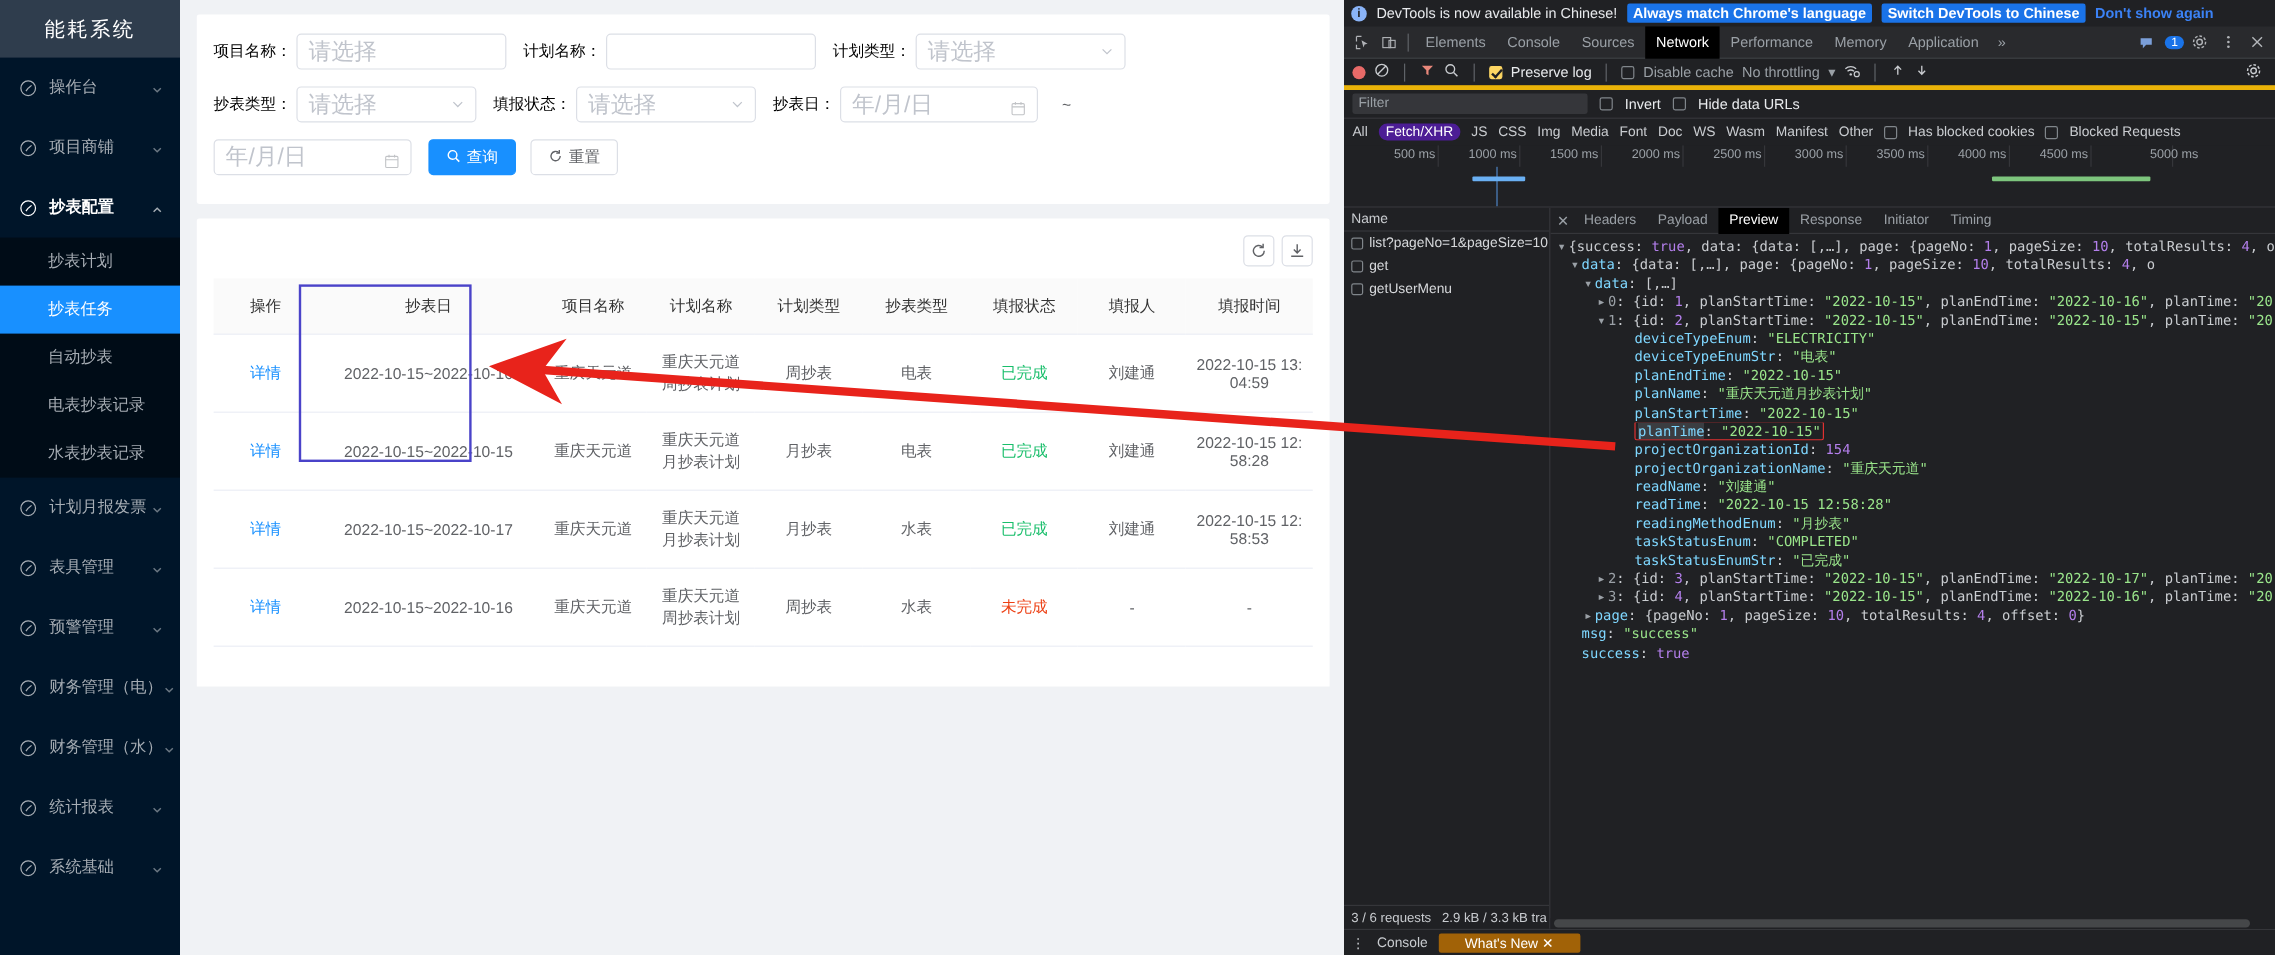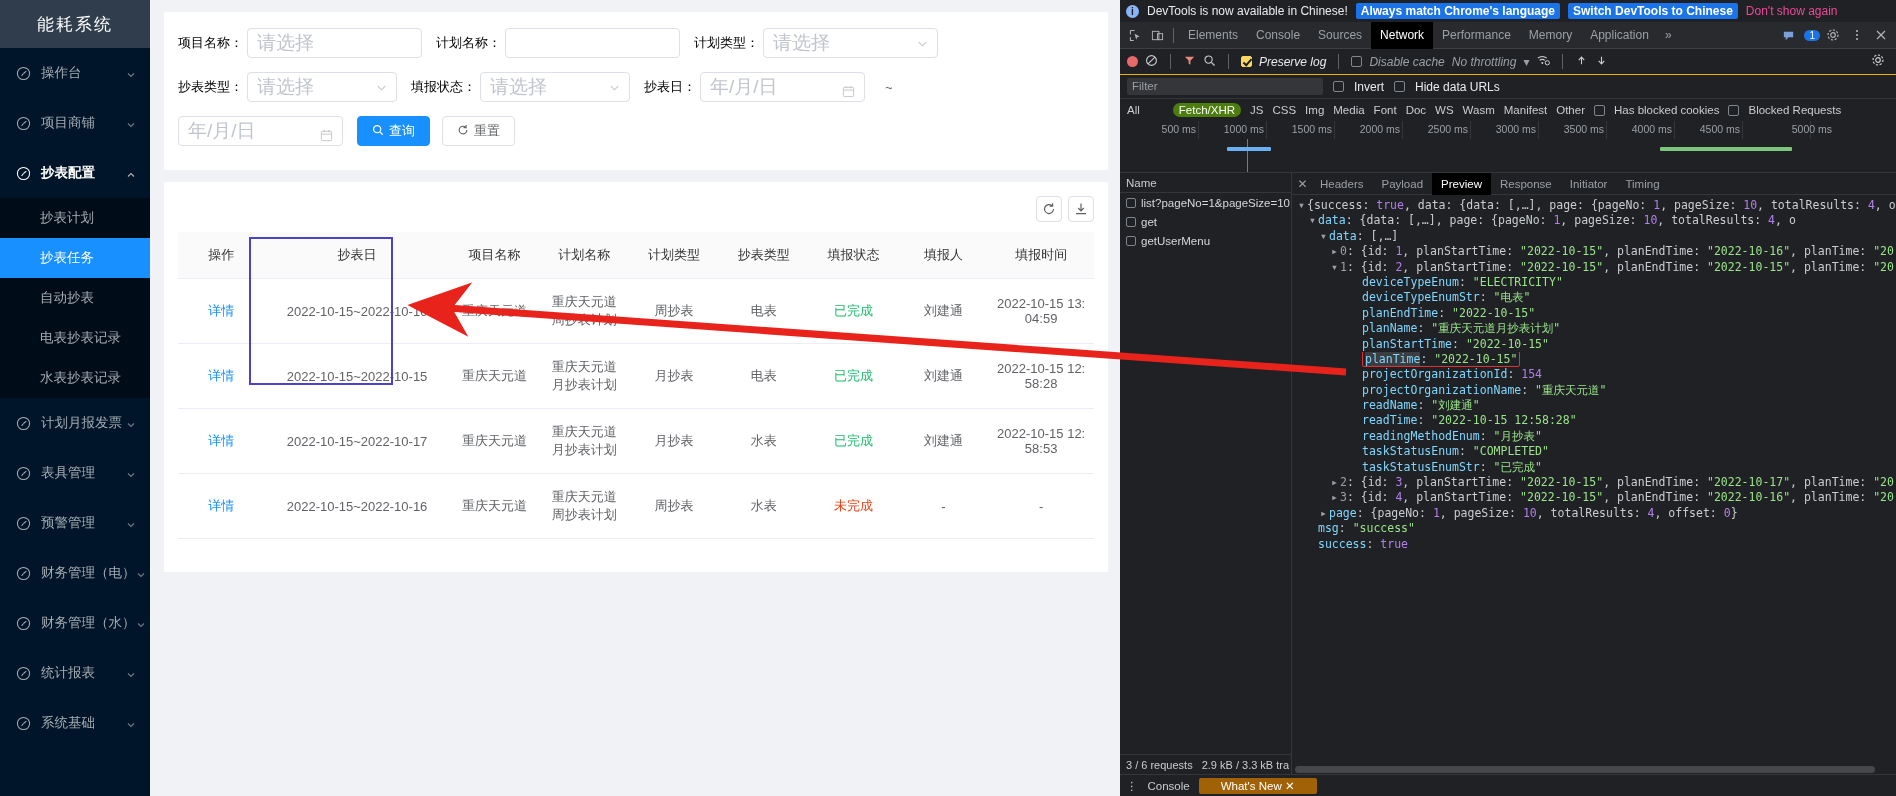--- a/index.html
+++ b/index.html
@@ -67,42 +67,42 @@
   
   #arrow-layer { position:absolute; left:0; top:0; width:1896px; height:796px; pointer-events:none; }
 
   
   #devtools { width:776px; flex:0 0 776px; height:796px; background:#202124; color:#e8eaed;
               font-family:"Liberation Sans","DejaVu Sans",sans-serif; font-size:12px; display:flex; flex-direction:column; overflow:hidden;}
   .dt-banner { height:22px; background:#202124; display:flex; align-items:center; gap:8px; padding:0 6px; font-size:12px; white-space:nowrap;}
   .dt-info-dot { width:13px;height:13px;border-radius:50%;background:#8ab4f8;color:#202124;font-size:10px;
                  display:flex;align-items:center;justify-content:center;font-weight:bold;flex:0 0 13px;}
   .dt-banner .bluebtn { background:#1a73e8; color:#fff; padding:1px 5px; border-radius:2px; cursor:pointer; font-weight:bold;}
-  .dt-banner .plain { color:#ec4899; cursor:pointer;}
+  .dt-banner .plain { color:#3b82f6; cursor:pointer;font-weight:bold;}
   .dt-tabs { height:27px; background:#292a2d; display:flex; align-items:center; border-bottom:1px solid #3c4043; padding-left:4px;}
   .dt-icobtn { width:22px;height:22px;display:flex;align-items:center;justify-content:center;cursor:pointer;opacity:.85;}
   .dt-sep { width:1px;height:15px;background:#5f6368;margin:0 5px;}
   .dt-tab { padding:0 9px; height:27px; line-height:27px; color:#9aa0a6; cursor:pointer; font-size:12px;}
   .dt-tab.active { background:#000; color:#fff; }
   .dt-more { color:#9aa0a6; padding:0 7px; cursor:pointer;}
   .dt-right { margin-left:auto; display:flex; align-items:center; gap:2px; padding-right:4px;}
   .badge-blue { background:#1a73e8;color:#fff;border-radius:7px;padding:0 5px;font-size:10px;margin-left:3px;}
 
-  .net-toolbar { height:26px; display:flex; align-items:center; gap:7px; padding:0 7px; border-bottom:1px solid #eab308;font-style:italic; }
+  .net-toolbar { height:26px; display:flex; align-items:center; gap:7px; padding:0 7px; border-bottom:4px solid #eab308; }
   .rec-dot { width:11px;height:11px;border-radius:50%;background:#e86a68;cursor:pointer;}
   .cb { width:11px;height:11px;border:1px solid #80868b;border-radius:2px;display:inline-block;vertical-align:-1px;}
   .cb.on { background:#fdd663; border-color:#fdd663; position:relative;}
   .cb.on::after{content:"";position:absolute;left:3px;top:0px;width:3px;height:7px;border:solid #202124;border-width:0 2px 2px 0;transform:rotate(42deg);}
   .tb-text { color:#e8eaed; }
   .tb-dim { color:#9aa0a6; }
 
   .filter-row { height:24px; display:flex; align-items:center; gap:10px; padding:0 7px; border-bottom:1px solid #35363a;}
   .filter-box { width:196px; height:17px; background:#35363a; border-radius:2px; color:#9aa0a6; padding:0 5px; line-height:17px; font-size:11.5px;}
   .type-row { height:22px; display:flex; align-items:center; gap:9px; padding:0 7px; font-size:11.5px; color:#c9ccd0;}
-  .type-row .t.sel { background:#4d7c0f; border-radius:8px; padding:1px 6px; color:#fff;margin-left:24px;}
+  .type-row .t.sel { background:#4c1d95; border-radius:8px; padding:1px 6px; color:#fff;}
   .type-row .t { cursor:pointer; }
   .third-row { height:20px; display:flex; align-items:center; gap:6px; padding:0 7px; font-size:11.5px; color:#c9ccd0; border-bottom:1px solid #35363a;}
 
   .timeline { height:52px; border-bottom:1px solid #35363a; position:relative; background:#202124; overflow:hidden;}
   .tl-ticks { position:absolute; top:0; left:0; right:0; height:18px; }
   .tl-tick { position:absolute; top:2px; font-size:10.5px; color:#9aa0a6; transform:translateX(-100%); }
   .tl-tickline { position:absolute; top:0; bottom:0; width:1px; background:#35363a;}
   .tl-bar { position:absolute; height:4px; background:#6ab0f3; border-radius:1px;}
   .tl-vline { position:absolute; top:18px; bottom:0; width:1px; background:#4f83c4;}
 

